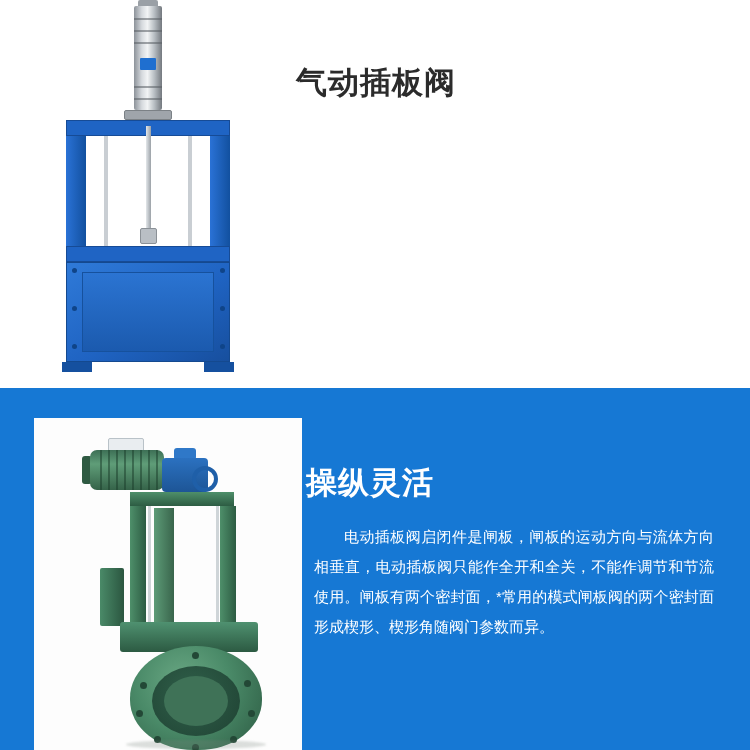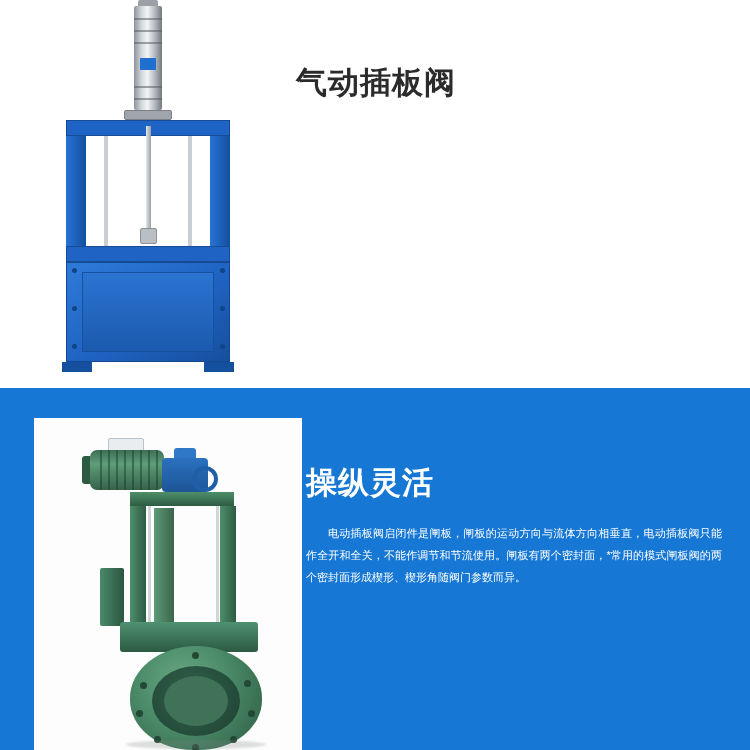--- a/index.html
+++ b/index.html
@@ -87,26 +87,26 @@
   }
   .title-light {
     font-size: 31px;
     font-weight: bold;
     color: #ffffff;
     letter-spacing: 1px;
     margin: 0 0 22px 0;
     line-height: 1.1;
   }
   .body-light {
-    font-size: 11px;
+    font-size: 15px;
     color: #ffffff;
     line-height: 2.0;
     text-align: justify;
     text-indent: 2em;
-    margin: 0;
+    margin: 8px;
     padding-right: 14px;
   }
 
   
   .pneu {
     position: absolute;
     left: 0; top: 0;
     width: 290px; height: 388px;
   }
   .pneu .cyl-body {

